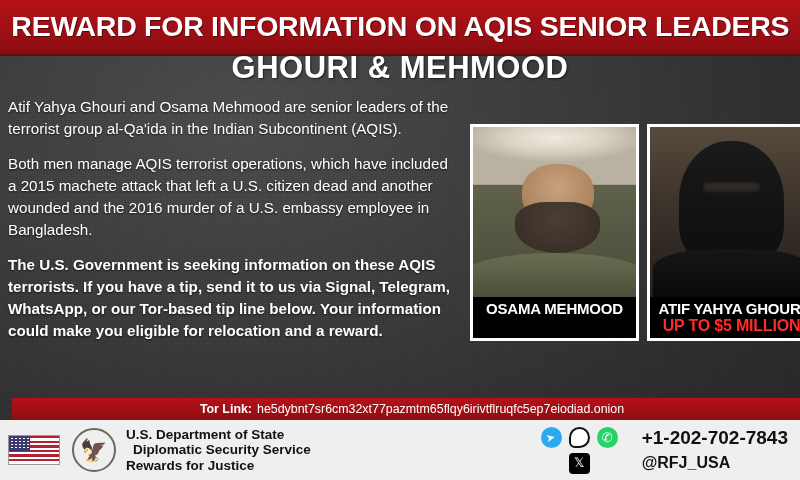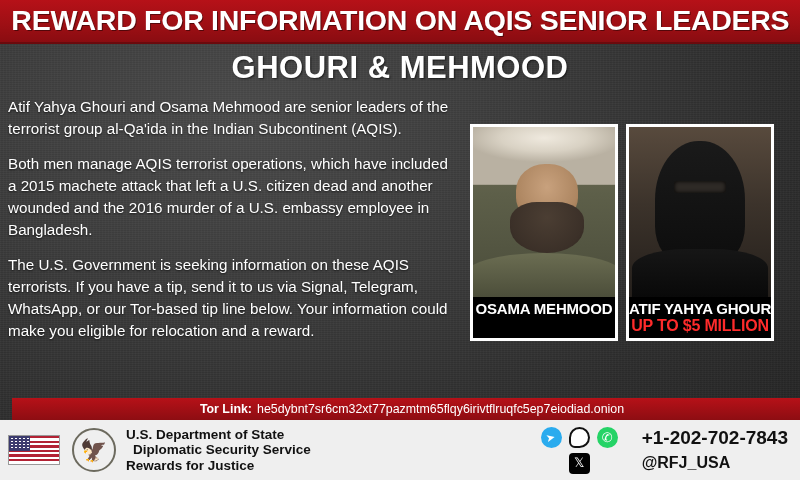--- a/index.html
+++ b/index.html
@@ -22,21 +22,21 @@
     background-image:
       repeating-linear-gradient(0deg, rgba(255,255,255,0.022) 0px, rgba(255,255,255,0.022) 1px, rgba(0,0,0,0.02) 1px, rgba(0,0,0,0.02) 2px),
       repeating-linear-gradient(90deg, rgba(255,255,255,0.015) 0px, rgba(255,255,255,0.015) 1px, rgba(0,0,0,0.02) 1px, rgba(0,0,0,0.02) 3px);
     pointer-events: none;
     z-index: 2;
   }
 
   
   .top-banner {
     position: absolute; top: 0; left: 0;
-    width: 800px; height: 44px;
+    width: 800px; height: 56px;
     background: linear-gradient(180deg, #b61118 0%, #9d0f14 60%, #8a0c11 100%);
     border-bottom: 2px solid #6b0a0d;
     display: flex; align-items: center; justify-content: center;
     overflow: hidden;
     z-index: 3;
   }
   .top-banner .headline {
     color: #ffffff;
     font-weight: bold;
     font-size: 28px;
@@ -64,31 +64,31 @@
     position: absolute;
     top: 96px; left: 8px;
     width: 452px;
     color: #ffffff;
     font-size: 15.2px;
     line-height: 1.45;
     text-shadow: 0 1px 2px rgba(0,0,0,0.65);
     z-index: 3;
   }
   .body-text p { margin-bottom: 13px; }
-  .body-text p:last-child { margin-bottom: 12px; }
+  .body-text p:last-child { margin-bottom: 12px; font-weight: bold; }
 
   
   .photos {
     position: absolute;
     top: 124px; left: 470px;
     display: flex; gap: 8px;
     z-index: 3;
   }
   .photo-card {
-    width: 148px;
+    width: 169px;
     border: 3px solid #ffffff;
     background: #000;
     position: relative;
     overflow: hidden;
   }
   .photo-img { width: 100%; height: 170px; display: block; position: relative; overflow: hidden; }
 
   
   .img-mehmood {
     background:

